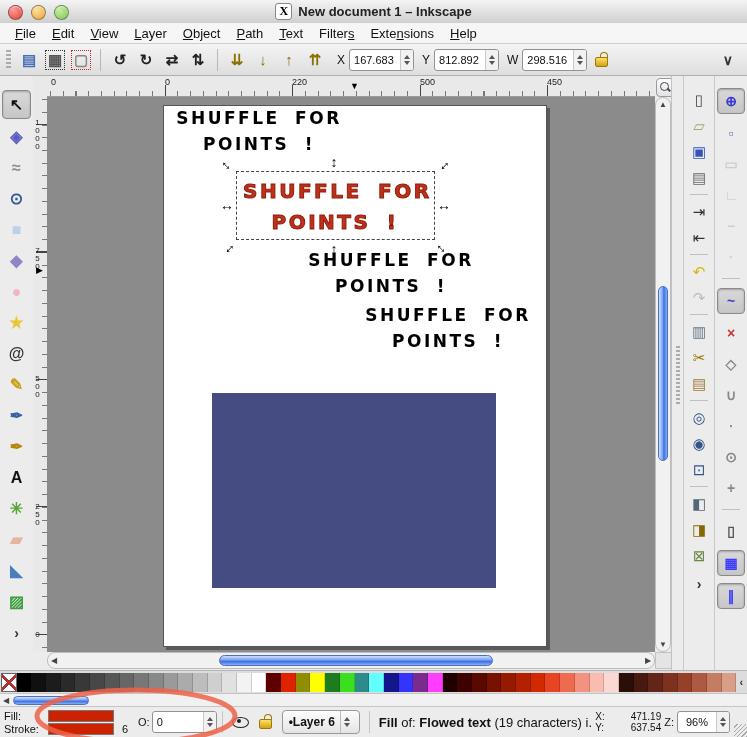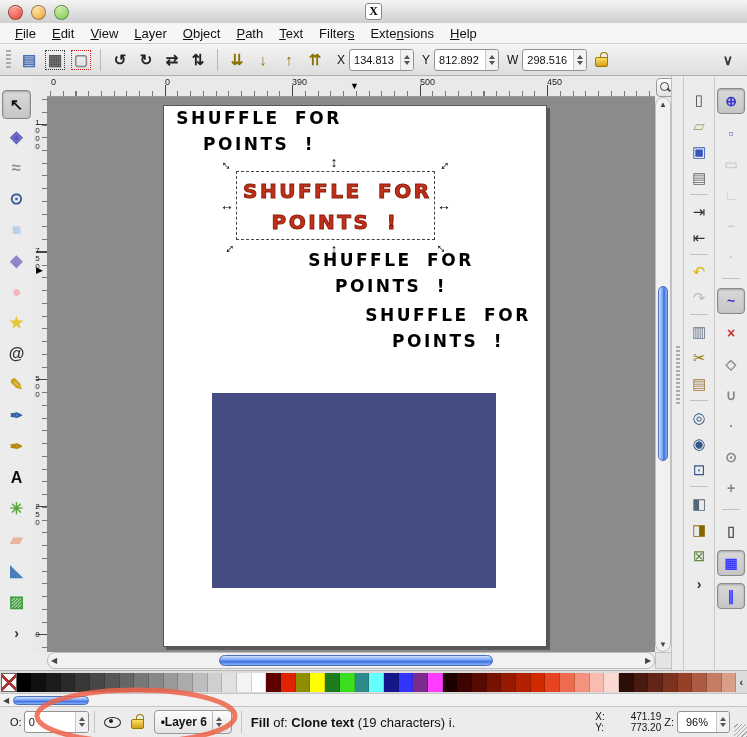--- a/index.html
+++ b/index.html
@@ -157,20 +157,21 @@
 <div class="app">
 
   <div class="titlebar">
     <div class="traffic">
       <span class="tl red"></span>
       <span class="tl yel"></span>
       <span class="tl grn"></span>
     </div>
     <div class="title-wrap">
       <span class="x11">X</span>
+      <span>New document 1 – Inkscape</span>
     </div>
   </div>
 
   <div class="menubar" id="menubar">
       <span class="menu-item"><u>F</u>ile</span>
       <span class="menu-item"><u>E</u>dit</span>
       <span class="menu-item"><u>V</u>iew</span>
       <span class="menu-item"><u>L</u>ayer</span>
       <span class="menu-item"><u>O</u>bject</span>
       <span class="menu-item"><u>P</u>ath</span>
@@ -216,21 +217,21 @@
           <span style="color: rgb(138, 114, 0);">↑</span>
         </span>
         <span class="tbtn">
           <span style="color: rgb(138, 114, 0);">⇈</span>
         </span>
       </span>
     <span id="tc-fields" style="display:flex;align-items:center;">
         <span class="fgroup">
           <span class="flabel">X</span>
           <span class="spinbox">
-            <span class="val">134.813</span>
+            <span class="val">167.683</span>
             <span class="spin">
               <i class="up"></i>
               <i class="down"></i>
             </span>
           </span>
         </span>
         <span class="fgroup">
           <span class="flabel">Y</span>
           <span class="spinbox">
             <span class="val">812.892</span>
@@ -307,21 +308,21 @@
       <div class="tool">
         <span style="color: rgb(60, 158, 60);">▨</span>
       </div>
       <span class="more">›</span>
     </div>
 
   <div class="corner"></div>
   <div class="hruler" id="hruler">
       <span class="hlab" style="left: 4px;">0</span>
       <span class="hlab" style="left: 118px;">0</span>
-      <span class="hlab" style="left: 245px;">390</span>
+      <span class="hlab" style="left: 245px;">220</span>
       <span class="hlab" style="left: 373px;">500</span>
       <span class="hlab" style="left: 500px;">450</span>
       <span class="hmark" style="left: 303px;">▼</span>
     </div>
   <div class="vruler" id="vruler">
       <span class="vlab" style="top: 22px;">1
 0
 0
 0</span>
       <span class="vlab" style="top: 150px;">7
@@ -546,48 +547,59 @@
       <span class="swatch" style="background: rgb(196, 124, 99);"></span>
       <span class="swatch" style="background: rgb(216, 158, 135);"></span>
       <span class="pal-arrow">‹</span>
     </div>
   <div class="palscroll">
     <span class="sb-arrow">◀</span>
     <div class="palthumb"></div>
   </div>
 
   <div class="statusbar">
+    <div class="fsblock">
+      <div class="fsrow">
+        <span class="fslabel">Fill:</span>
+        <span class="fsswatch" id="fillswatch" style="background: rgb(204, 34, 0);"></span>
+      </div>
+      <div class="fsrow">
+        <span class="fslabel">Stroke:</span>
+        <span class="fsswatch" id="strokeswatch" style="background: rgb(204, 34, 0);"></span>
+        <span class="strokew">6</span>
+      </div>
+    </div>
     <span class="olabel">O:</span>
     <span class="spinbox" id="opacitybox">
       <span class="val">0</span>
     <span class="spin">
           <i class="up"></i>
           <i class="down"></i>
         </span>
       </span>
     <span class="ssep"></span>
     <span class="eye"></span>
     <span class="lockicon"></span>
     <span class="layerbox" id="layerbox">
       <span>•Layer 6</span>
     <span class="spin">
           <i class="up"></i>
           <i class="down"></i>
         </span>
       </span>
     <span class="ssep"></span>
-    <span class="message" id="statusmsg"><span style="font-weight: bold;">Fill</span><span> of: </span><span style="font-weight: bold;">Clone text</span><span> (19 characters) i.</span></span>
+    <span class="message" id="statusmsg"><span style="font-weight: bold;">Fill</span><span> of: </span><span style="font-weight: bold;">Flowed text</span><span> (19 characters) i.</span></span>
     <div class="coords">
       <span class="crow">
           <span>X:</span>
           <span>471.19</span>
         </span>
       <span class="crow">
           <span>Y:</span>
-          <span>773.20</span>
+          <span>637.54</span>
         </span>
     </div>
     <span class="zlabel">Z:</span>
     <span class="spinbox zbox" id="zoombox">
       <span class="val">96%</span>
     <span class="spin">
           <i class="up"></i>
           <i class="down"></i>
         </span>
       </span>

